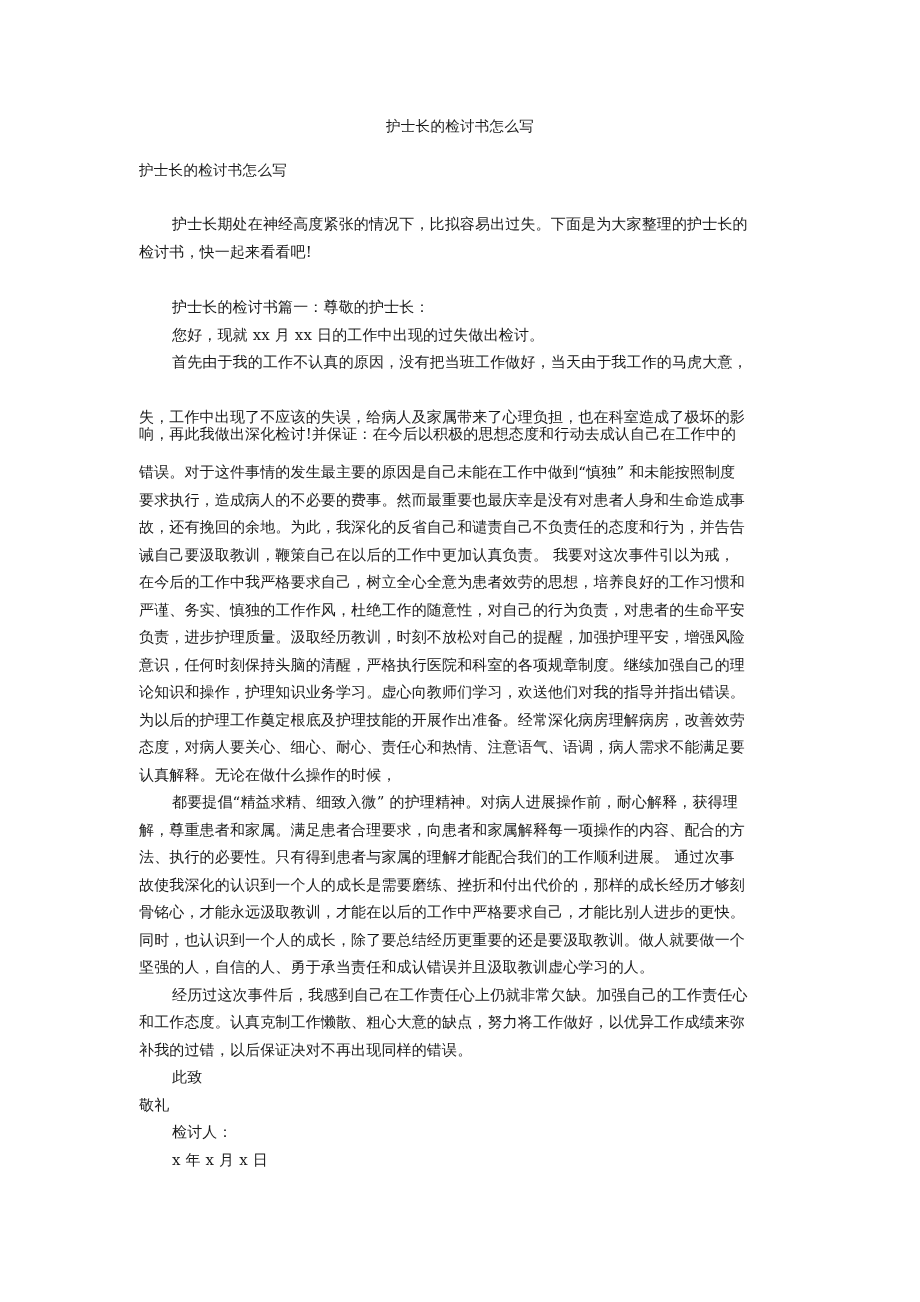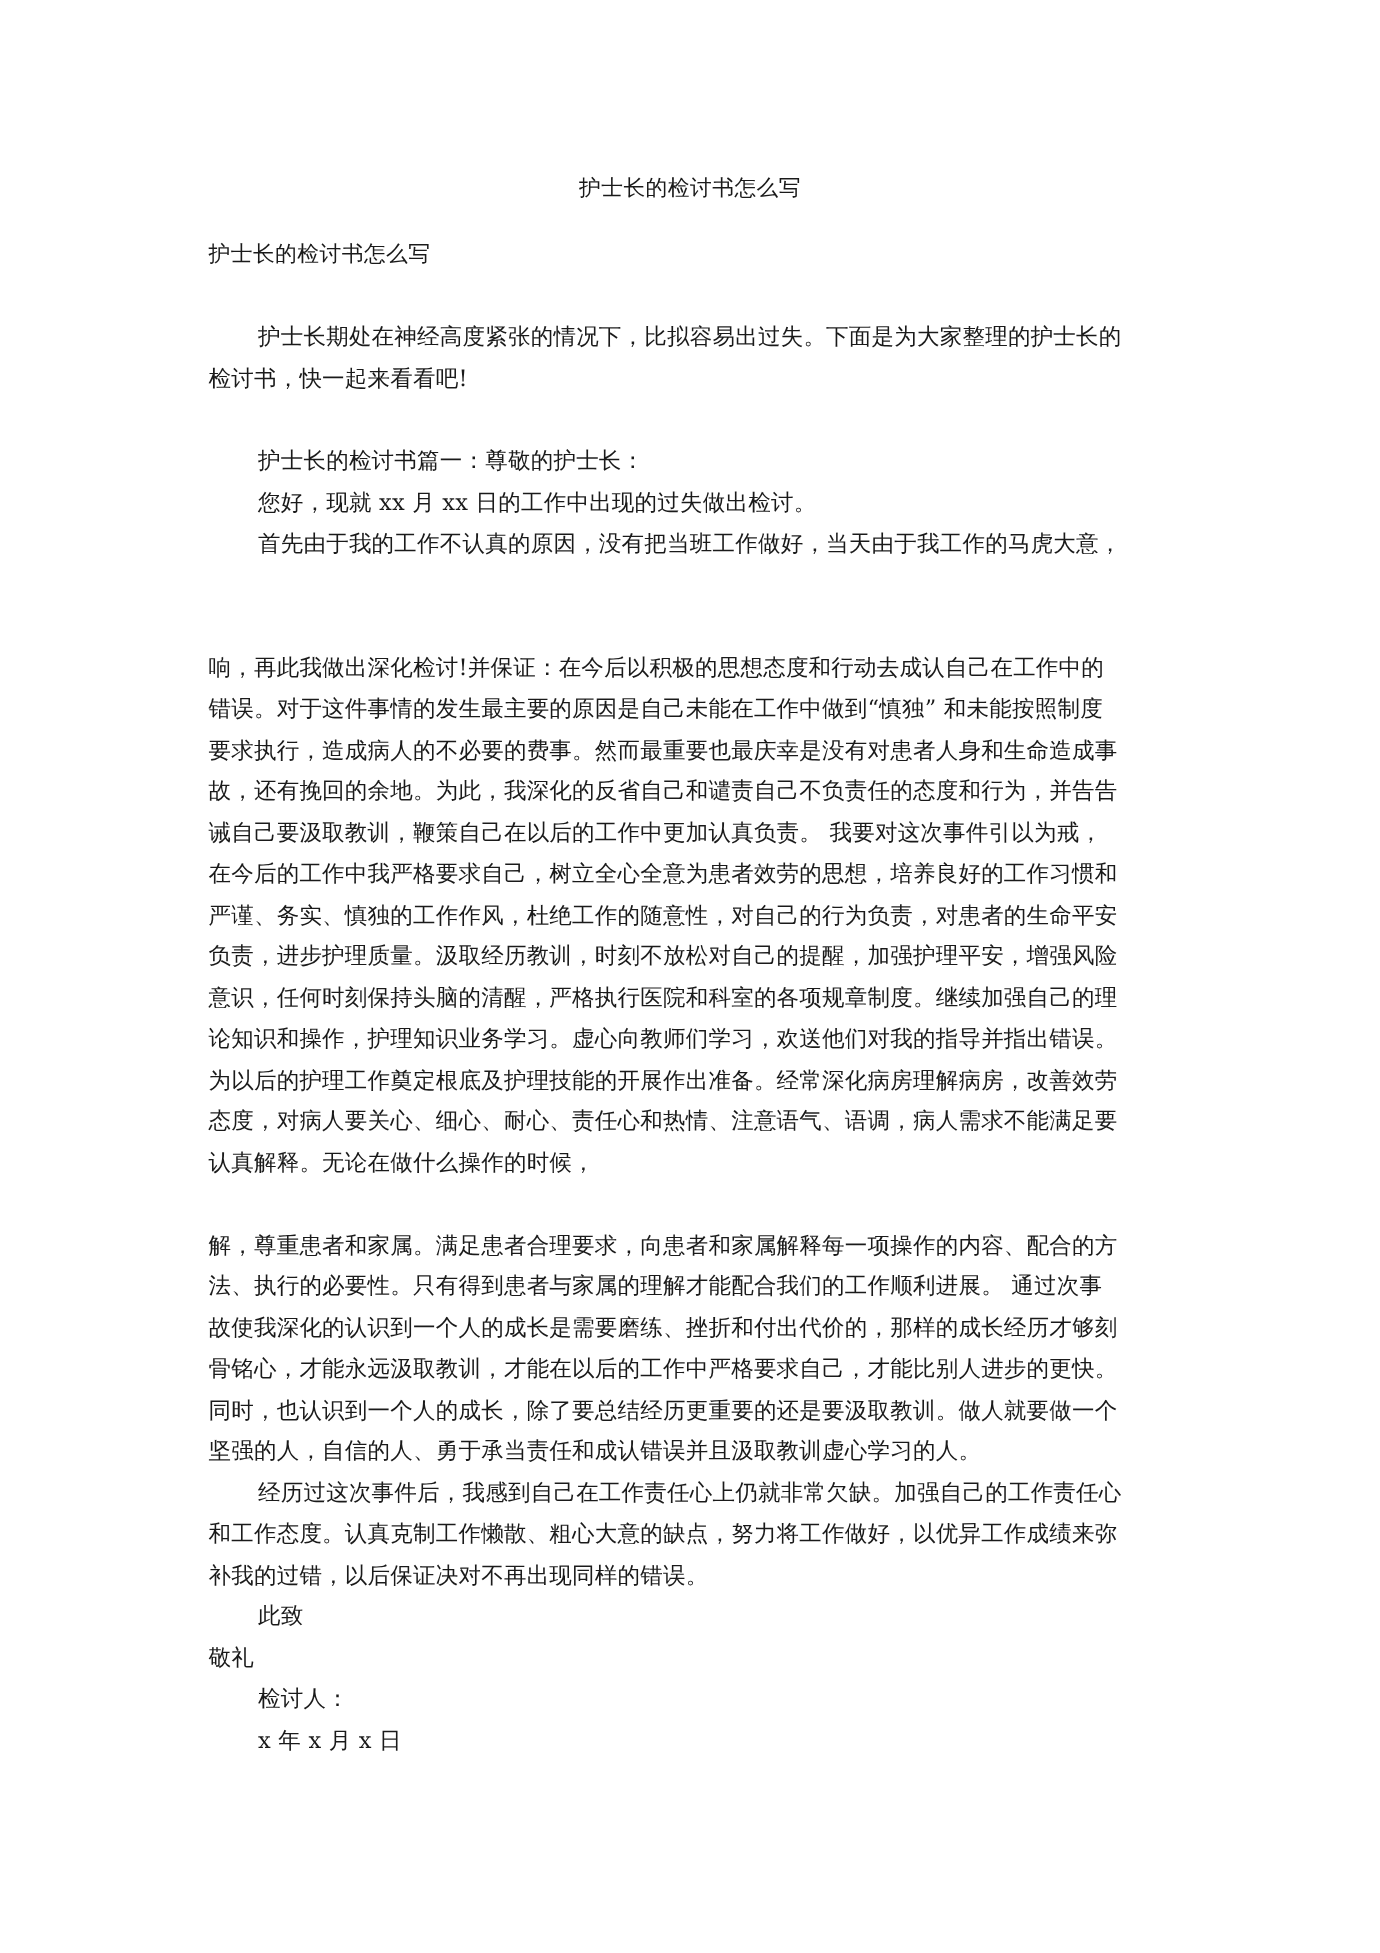--- a/index.html
+++ b/index.html
@@ -54,33 +54,35 @@
   <div class="doc-title">护士长的检讨书怎么写</div>
 
   <div class="line subtitle" style="top:160px;">护士长的检讨书怎么写</div>
 
   <div class="line indent" style="top:214px;">护士长期处在神经高度紧张的情况下，比拟容易出过失。下面是为大家整理的护士长的</div>
   <div class="line" style="top:242px;">检讨书，快一起来看看吧!</div>
 
   <div class="line indent" style="top:297px;">护士长的检讨书篇一：尊敬的护士长：</div>
   <div class="line indent" style="top:325px;">您好，现就 xx 月 xx 日的工作中出现的过失做出检讨。</div>
   <div class="line indent" style="top:352px;">首先由于我的工作不认真的原因，没有把当班工作做好，当天由于我工作的马虎大意，</div>
-  <div class="line" style="top:435px;">响，再此我做出深化检讨!并保证：在今后以积极的思想态度和行动去成认自己在工作中的</div>
+  <div class="line" style="top:407px;">失，工作中出现了不应该的失误，给病人及家属带来了心理负担，也在科室造成了极坏的影</div>
+  <div class="line" style="top:424px;">响，再此我做出深化检讨!并保证：在今后以积极的思想态度和行动去成认自己在工作中的</div>
   <div class="line" style="top:462px;">错误。对于这件事情的发生最主要的原因是自己未能在工作中做到“慎独”  和未能按照制度</div>
   <div class="line" style="top:490px;">要求执行，造成病人的不必要的费事。然而最重要也最庆幸是没有对患者人身和生命造成事</div>
   <div class="line" style="top:517px;">故，还有挽回的余地。为此，我深化的反省自己和谴责自己不负责任的态度和行为，并告告</div>
   <div class="line" style="top:545px;">诫自己要汲取教训，鞭策自己在以后的工作中更加认真负责。  我要对这次事件引以为戒，</div>
   <div class="line" style="top:572px;">在今后的工作中我严格要求自己，树立全心全意为患者效劳的思想，培养良好的工作习惯和</div>
   <div class="line" style="top:600px;">严谨、务实、慎独的工作作风，杜绝工作的随意性，对自己的行为负责，对患者的生命平安</div>
   <div class="line" style="top:627px;">负责，进步护理质量。汲取经历教训，时刻不放松对自己的提醒，加强护理平安，增强风险</div>
   <div class="line" style="top:655px;">意识，任何时刻保持头脑的清醒，严格执行医院和科室的各项规章制度。继续加强自己的理</div>
   <div class="line" style="top:682px;">论知识和操作，护理知识业务学习。虚心向教师们学习，欢送他们对我的指导并指出错误。</div>
   <div class="line" style="top:710px;">为以后的护理工作奠定根底及护理技能的开展作出准备。经常深化病房理解病房，改善效劳</div>
   <div class="line" style="top:765px;">认真解释。无论在做什么操作的时候，</div>
   <div class="line" style="top:737px;">态度，对病人要关心、细心、耐心、责任心和热情、注意语气、语调，病人需求不能满足要</div>
+  <div class="line indent" style="top:792px;">都要提倡“精益求精、细致入微”  的护理精神。对病人进展操作前，耐心解释，获得理</div>
   <div class="line" style="top:820px;">解，尊重患者和家属。满足患者合理要求，向患者和家属解释每一项操作的内容、配合的方</div>
   <div class="line" style="top:847px;">法、执行的必要性。只有得到患者与家属的理解才能配合我们的工作顺利进展。  通过次事</div>
   <div class="line" style="top:875px;">故使我深化的认识到一个人的成长是需要磨练、挫折和付出代价的，那样的成长经历才够刻</div>
   <div class="line" style="top:902px;">骨铭心，才能永远汲取教训，才能在以后的工作中严格要求自己，才能比别人进步的更快。</div>
   <div class="line" style="top:930px;">同时，也认识到一个人的成长，除了要总结经历更重要的还是要汲取教训。做人就要做一个</div>
   <div class="line" style="top:957px;">坚强的人，自信的人、勇于承当责任和成认错误并且汲取教训虚心学习的人。</div>
   <div class="line indent" style="top:985px;text-align:center;">经历过这次事件后，我感到自己在工作责任心上仍就非常欠缺。加强自己的工作责任心</div>
   <div class="line" style="top:1012px;">和工作态度。认真克制工作懒散、粗心大意的缺点，努力将工作做好，以优异工作成绩来弥</div>
   <div class="line" style="top:1040px;">补我的过错，以后保证决对不再出现同样的错误。</div>
 

